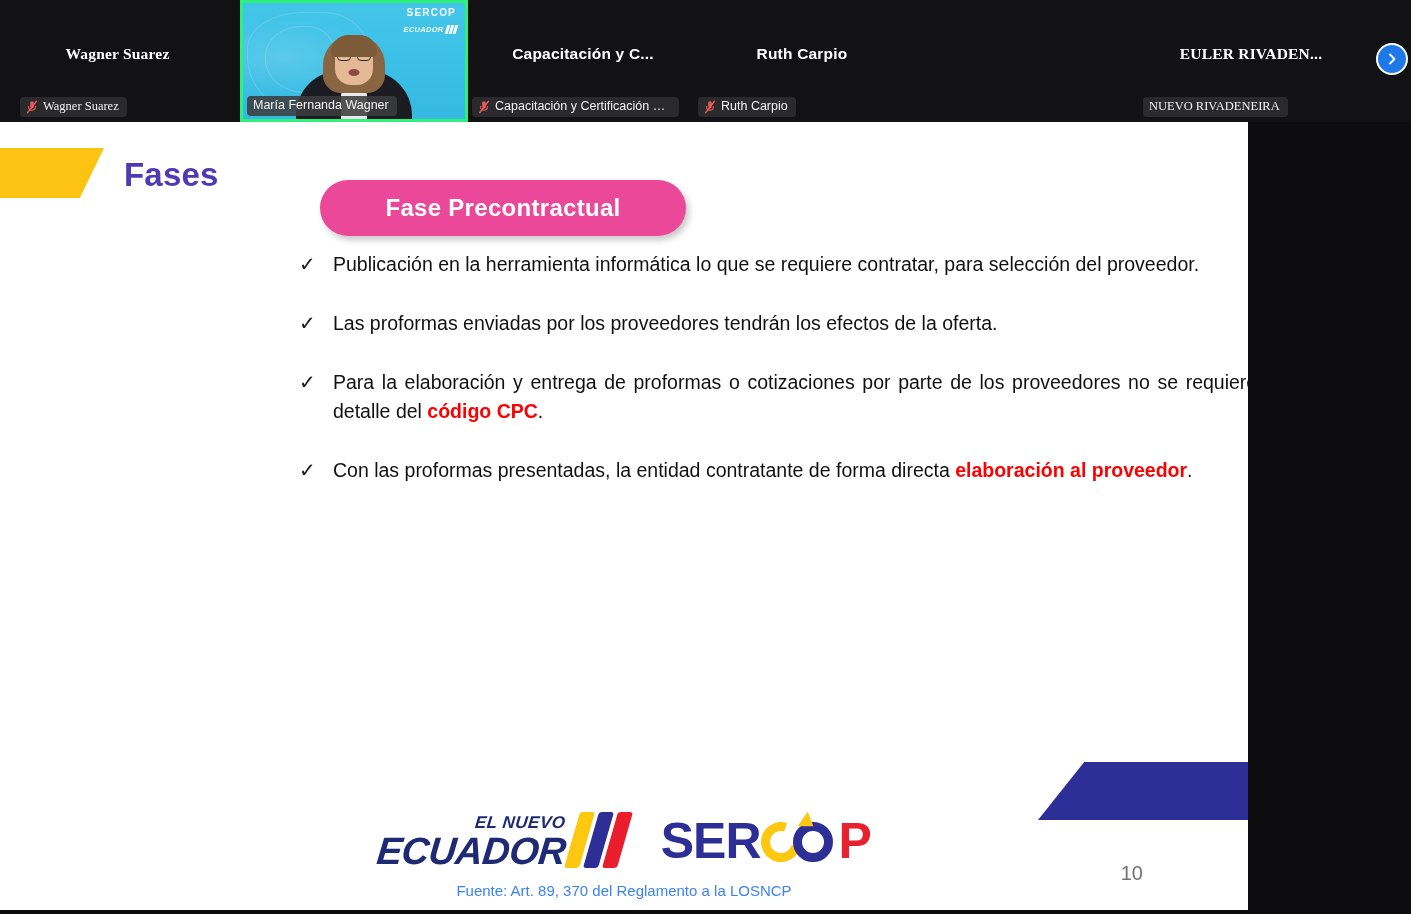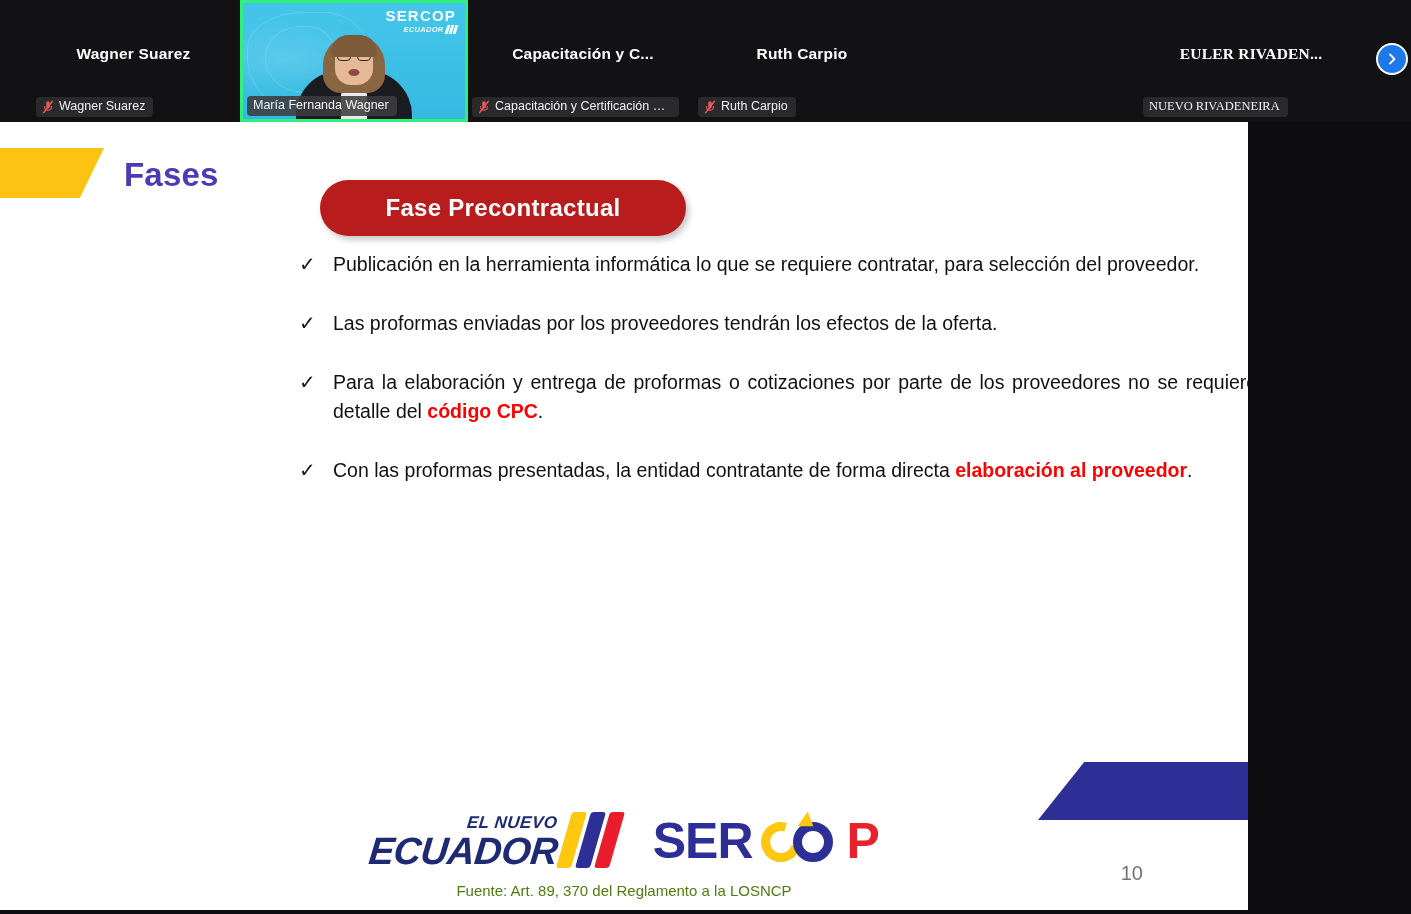--- a/index.html
+++ b/index.html
@@ -76,21 +76,21 @@
     border: 1px solid rgba(255,255,255,.20);
     opacity: .75;
   }
   .map-wash2 {
     position: absolute; left: 10%; top: 20%; width: 33%; height: 58%;
     border-radius: 50% 40% 45% 55% / 45% 55% 40% 50%;
     border: 1px solid rgba(255,255,255,.16);
   }
   .wm-sercop {
     position: absolute; right: 9px; top: 4px;
-    color: #ffffff; font-size: 15px; font-weight: bold; letter-spacing: 1.2px;
+    color: #ffffff; font-size: 10px; font-weight: bold; letter-spacing: 1.2px;
     opacity: .95;
   }
   .wm-ecuador {
     position: absolute; right: 9px; top: 22px;
     display: flex; align-items: center; gap: 2px;
     opacity: .95;
   }
   .wm-ecuador .wm-txt {
     color: #fff; font-size: 7.5px; font-weight: bold; font-style: italic;
     letter-spacing: .3px;
@@ -169,21 +169,21 @@
     color: #4c3bb5;
     font-size: 33px;
     font-weight: bold;
     letter-spacing: .2px;
   }
 
   
   #phase-pill {
     position: absolute; left: 320px; top: 58px;
     width: 366px; height: 56px;
-    background: #b91c1c;
+    background: #ec4899;
     border-radius: 28px;
     display: flex; align-items: center; justify-content: center;
     box-shadow: 3px 4px 6px rgba(0,0,0,.22);
   }
   #phase-pill span {
     color: #ffffff; font-size: 24px; font-weight: bold; letter-spacing: .3px;
   }
 
   
   #bullets {
@@ -250,21 +250,20 @@
   }
   .ec-bars i.y { background: #fdc80f; }
   .ec-bars i.b { background: #2e2f96; }
   .ec-bars i.r { background: #ea1d2c; }
 
   
   #logo-sercop {
     display: flex; align-items: center;
     font-size: 50px; font-weight: bold; letter-spacing: -1px;
     line-height: 1;
-    gap: 8px;
   }
   #logo-sercop .s-navy { color: #2e2f96; }
   #logo-sercop .s-red { color: #e8212f; }
   .s-ring-wrap { position: relative; display: inline-block; width: 78px; height: 50px; }
   .s-ring {
     position: absolute; top: 6px; width: 40px; height: 40px;
     border-radius: 50%; border: 9px solid #2e2f96;
   }
   .s-ring.c { left: 0; border-color: #fdc80f; border-right-color: transparent; transform: rotate(-28deg); }
   .s-ring.o { left: 32px; border-color: #2e2f96; }
@@ -273,41 +272,41 @@
     width: 0; height: 0;
     border-left: 9px solid transparent;
     border-right: 9px solid transparent;
     border-bottom: 13px solid #fdc80f;
     transform: rotate(125deg);
   }
 
   #source-note {
     position: absolute; left: 0; right: 0; top: 760px;
     text-align: center;
-    color: #4d7c0f;
+    color: #3b82f6;
     font-size: 15px;
   }
 
   
   #next-button {
     position: absolute; left: 1376px; top: 43px;
     width: 32px; height: 32px;
     border-radius: 50%;
     background: #1f78e8;
     border: 2.5px solid #ffffff;
     display: flex; align-items: center; justify-content: center;
     cursor: pointer;
   }
 </style>
 </head>
 <body>
 
 <div id="video-strip">
 
-  <div class="tile" style="left:16px;width:235px;">
+  <div class="tile" style="left:0px;width:235px;font-family:Liberation Serif, serif;">
     <div class="tile-name">Wagner Suarez</div>
     <div class="chip" style="left:20px;">
       <svg class="mic-muted" width="12" height="14" viewBox="0 0 12 14">
         <path d="M6 1.2c-1 0-1.8.8-1.8 1.8v3.6c0 1 .8 1.8 1.8 1.8s1.8-.8 1.8-1.8V3c0-1-.8-1.8-1.8-1.8z" fill="#e05b5b"></path>
         <path d="M2.6 6.1v.6c0 1.9 1.5 3.4 3.4 3.4s3.4-1.5 3.4-3.4v-.6" stroke="#e05b5b" stroke-width="1.1" fill="none"></path>
         <line x1="1.3" y1="13.2" x2="10.7" y2="0.8" stroke="#ff5a5a" stroke-width="1.4"></line>
       </svg>
       <span class="chip-text">Wagner Suarez</span>
     </div>
   </div>

